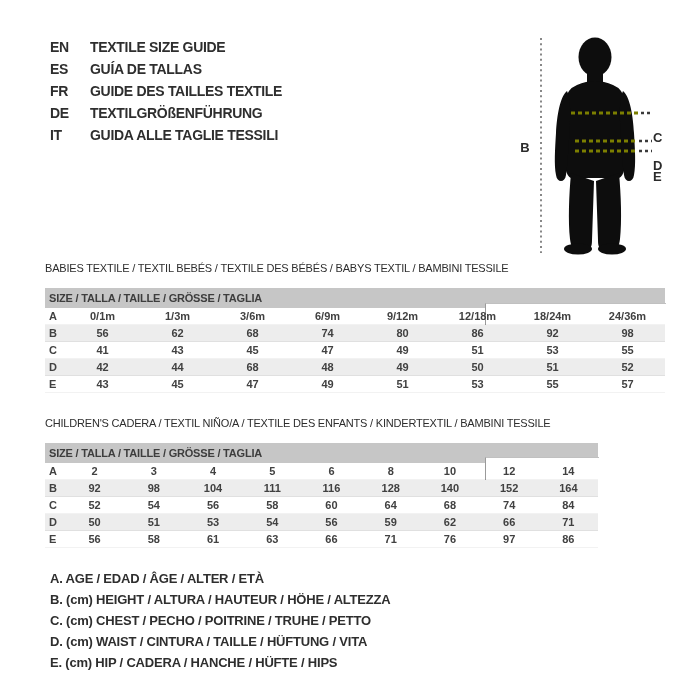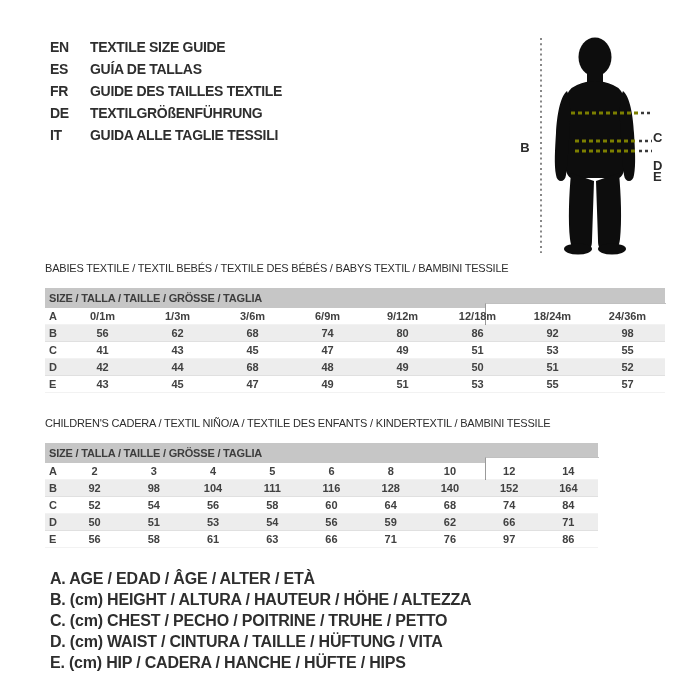--- a/index.html
+++ b/index.html
@@ -31,21 +31,21 @@
   .st-row{display:flex;height:17px;line-height:17px;font-size:11px;font-weight:bold;
     color:#414141;position:relative;z-index:2;border-bottom:1px solid rgba(0,0,0,0.05);
     box-sizing:border-box;}
   .st-row.shade{background:#ededed;}
   .st-rowlabel{width:20px;padding-left:4px;box-sizing:border-box;}
   .st-cell{flex:1;text-align:center;}
   .hl-box{position:absolute;background:#ffffff;border-left:1px solid #9a9a9a;
     border-top:1px solid #c0c0c0;z-index:1;}
   
   .legend{position:absolute;left:50px;top:568px;}
-  .legend-line{font-size:16px;font-weight:bold;color:#2e2e2e;line-height:21px;
+  .legend-line{font-size:13px;font-weight:bold;color:#2e2e2e;line-height:21px;
     letter-spacing:-0.2px;white-space:nowrap;}
 </style>
 </head>
 <body>
 
 <div class="canvas">
 
   <div class="lang-block">
       <div class="lang-row">
         <span class="lang-code">EN</span>

